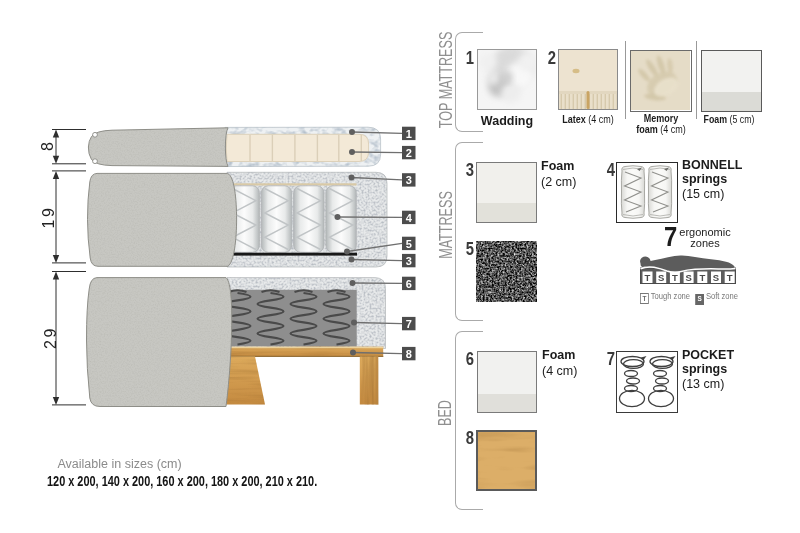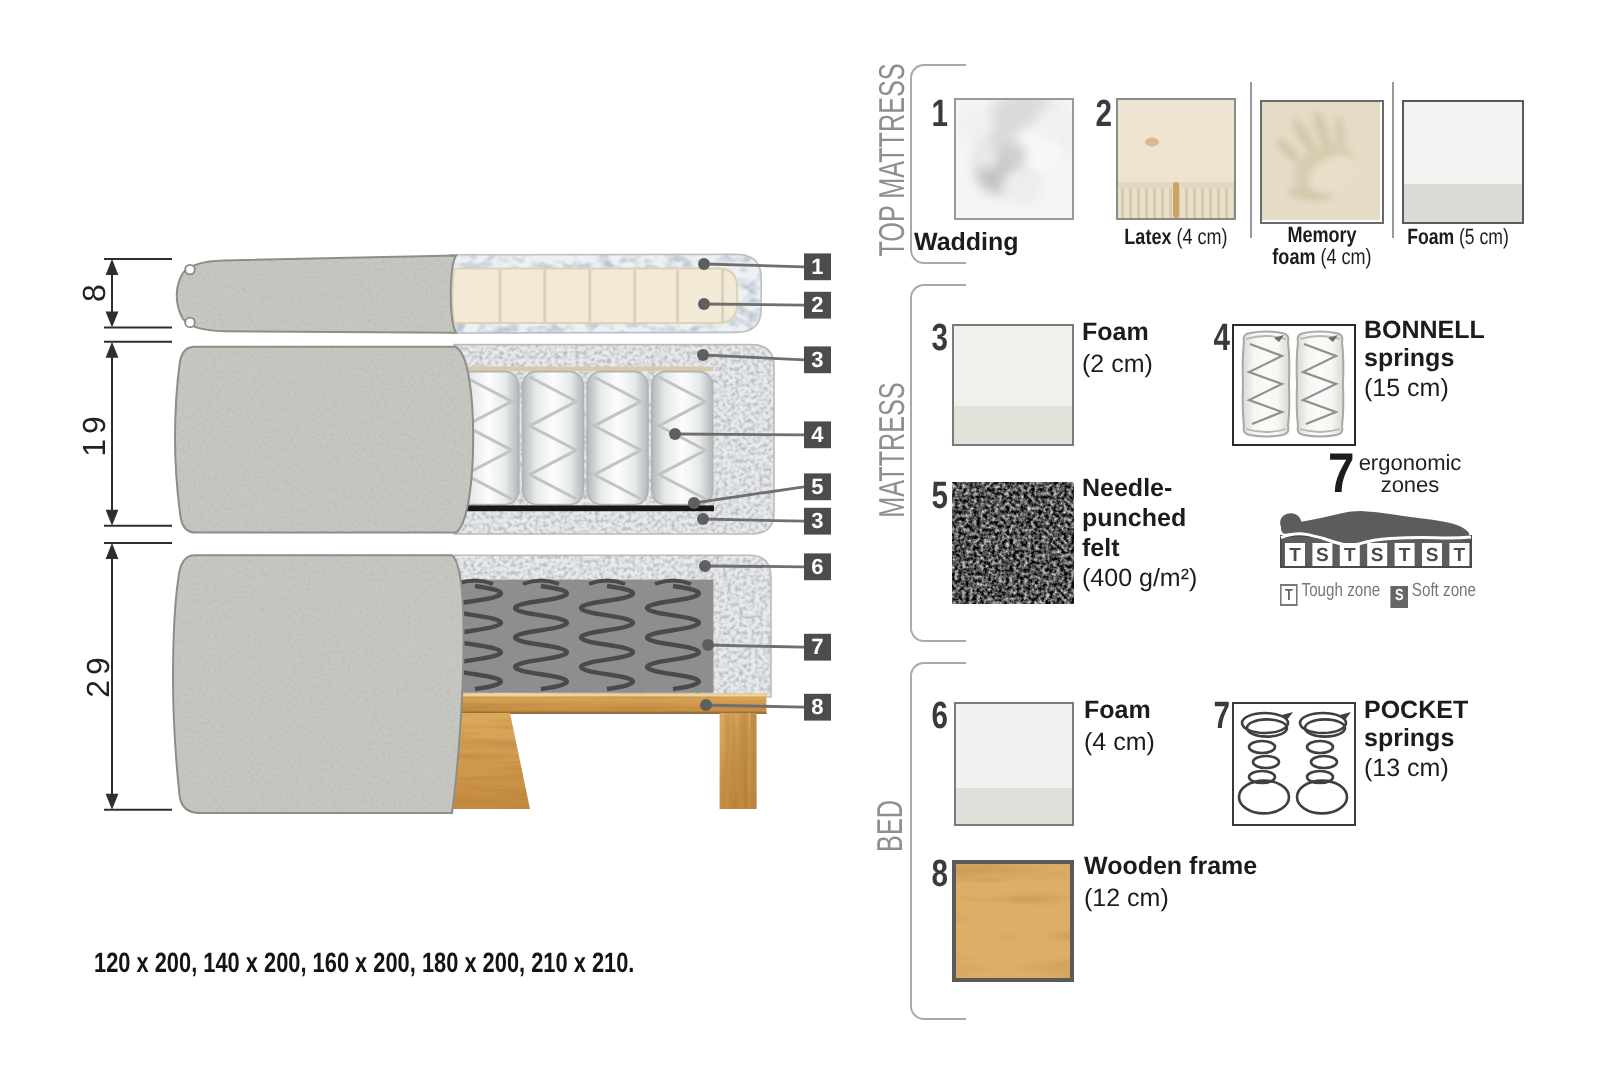--- a/index.html
+++ b/index.html
@@ -285,21 +285,21 @@
 <circle cx="34" cy="18" r="22" fill="#dadada" filter="url(#wblur)"></circle>
 <circle cx="42" cy="26" r="14" fill="#f8f8f8" filter="url(#wblur)"></circle>
 <circle cx="21" cy="36" r="11" fill="#c2c2c2" filter="url(#wblur)"></circle>
 <circle cx="15" cy="28" r="7" fill="#e8e8e8" filter="url(#wblur)"></circle>
 <circle cx="33" cy="43" r="10" fill="#ededed" filter="url(#wblur)"></circle>
 <circle cx="50" cy="12" r="10" fill="#f1f1f1" filter="url(#wblur)"></circle>
 <circle cx="10" cy="12" r="9" fill="#f0f0f0" filter="url(#wblur)"></circle>
 <circle cx="29" cy="27" r="6" fill="#cfcfcf" filter="url(#wblur)"></circle>
 </svg></div>
 
-<div class="cap b" style="left:457px;top:114px;width:100px;text-align:left;font-size:12.5px">Wadding</div>
+<div class="cap b" style="left:457px;top:114px;width:100px;text-align:center;font-size:12.5px">Wadding</div>
 
 <div class="num" style="left:536px;top:48px;width:20px">2</div>
 
 <div class="swatch" style="left:558px;top:49px;width:60px;height:61px;border:1px solid #8a8a8a">
 <svg width="58" height="59">
         <defs>
 <pattern id="fringe" width="4" height="16" patternUnits="userSpaceOnUse">
 <rect width="4" height="16" fill="#e9dfca"></rect>
             <rect x="1.6" width="1.4" height="16" fill="#d6c9ac"></rect>
 </pattern>
@@ -384,21 +384,20 @@
         <rect width="61" height="61" fill="#5c5c5c"></rect>
 <rect width="61" height="61" filter="url(#feltn2)"></rect>
 <defs>
           <filter id="feltn2" x="0" y="0" width="100%" height="100%" color-interpolation-filters="sRGB">
 <feTurbulence type="fractalNoise" baseFrequency="0.55" numOctaves="4" seed="3"></feTurbulence>
 <feColorMatrix type="matrix" values="1.5 0 0 0 -0.42  1.5 0 0 0 -0.42  1.5 0 0 0 -0.42  0 0 0 0 1"></feColorMatrix>
 </filter>
         </defs>
 </svg></div>
 
-<div class="cap" style="left:541px;top:236.5px;font-size:12.5px;line-height:15px"><span class="b">Needle-</span><br><span class="b">punched</span><br><span class="b">felt</span><br>(400 g/m²)</div>
 
 <div class="abs" style="left:664px;top:223px;font-size:28px;font-weight:bold;color:#1c1c1c;line-height:27px;transform:scaleX(0.85);transform-origin:left top">7</div>
 <div class="abs" style="left:678px;top:227px;font-size:11px;color:#222;line-height:10.5px;text-align:center;width:54px">ergonomic<br>zones</div>
 
 <svg class="abs" style="left:638px;top:250px" width="100" height="36" viewBox="0 0 100 36">
 <rect x="2.5" y="18" width="95" height="15.5" fill="#5c5c5c" stroke="#4a4a4a" stroke-width="1"></rect>
 <path d="M2.5,13.5 Q1.2,10 3.8,7.8 Q6.8,5.7 10,7.2 Q12.2,8.4 12.6,10.9 L16,10.3 Q24,8.7 30,7.3 Q38,5.3 44,5.6 Q50,5.9 57,7 Q65,8.3 73,9.3 Q82,10.3 88,11.7 Q94,13.1 96.5,16.5 Q97,17.8 95.5,18 Q88,18.8 78,18.5 Q68,18.2 58,18.8 Q49,19.4 41,21.2 Q34,22.8 27,20.8 Q19,18.4 12,17.3 Q7,16.5 4,16.9 Q2.2,15.8 2.5,13.5 Z" fill="#5c5c5c"></path>
 <path d="M2.5,18.8 Q9,16 16,17.3 Q23,18.7 29,21 Q36,23.5 42,21.8 Q49,19.8 57,19.3 Q70,18.5 80,18.9 Q90,19.3 97.5,18.5" fill="none" stroke="#fff" stroke-width="1.5"></path>
 <g font-family="Liberation Sans,sans-serif" font-size="9.5" font-weight="bold" text-anchor="middle">
 <rect x="4.5" y="21.5" width="10" height="11.5" fill="#fff"></rect>
@@ -460,17 +459,17 @@
         <rect width="57" height="58" fill="#dcae68"></rect>
 <rect width="57" height="58" filter="url(#woodsw)" opacity="0.35"></rect>
 <defs>
           <filter id="woodsw" x="0" y="0" width="100%" height="100%" color-interpolation-filters="sRGB">
 <feTurbulence type="fractalNoise" baseFrequency="0.015 0.1" numOctaves="3" seed="4"></feTurbulence>
 <feColorMatrix type="matrix" values="0 0 0 0 0.55  0 0 0 0 0.38  0 0 0 0 0.16  1.8 0 0 0 -0.8"></feColorMatrix>
 </filter>
         </defs>
 </svg></div>
 
-<div class="cap" style="left:542px;top:426px;font-size:12.5px;line-height:15.5px"><span class="b">Wooden frame</span><br>(12 cm)</div>
-
+
+<div class="abs" style="left:57.5px;top:456.5px;font-size:12.5px;color:#8b8b8b">Available in sizes (cm)</div>
 
 <div class="abs" style="left:47px;top:473px;font-size:14px;font-weight:600;color:#141414;transform:scaleX(0.78);transform-origin:left top;white-space:nowrap">120 x 200, 140 x 200, 160 x 200, 180 x 200, 210 x 210.</div>
 </div>
 
 </body></html>

